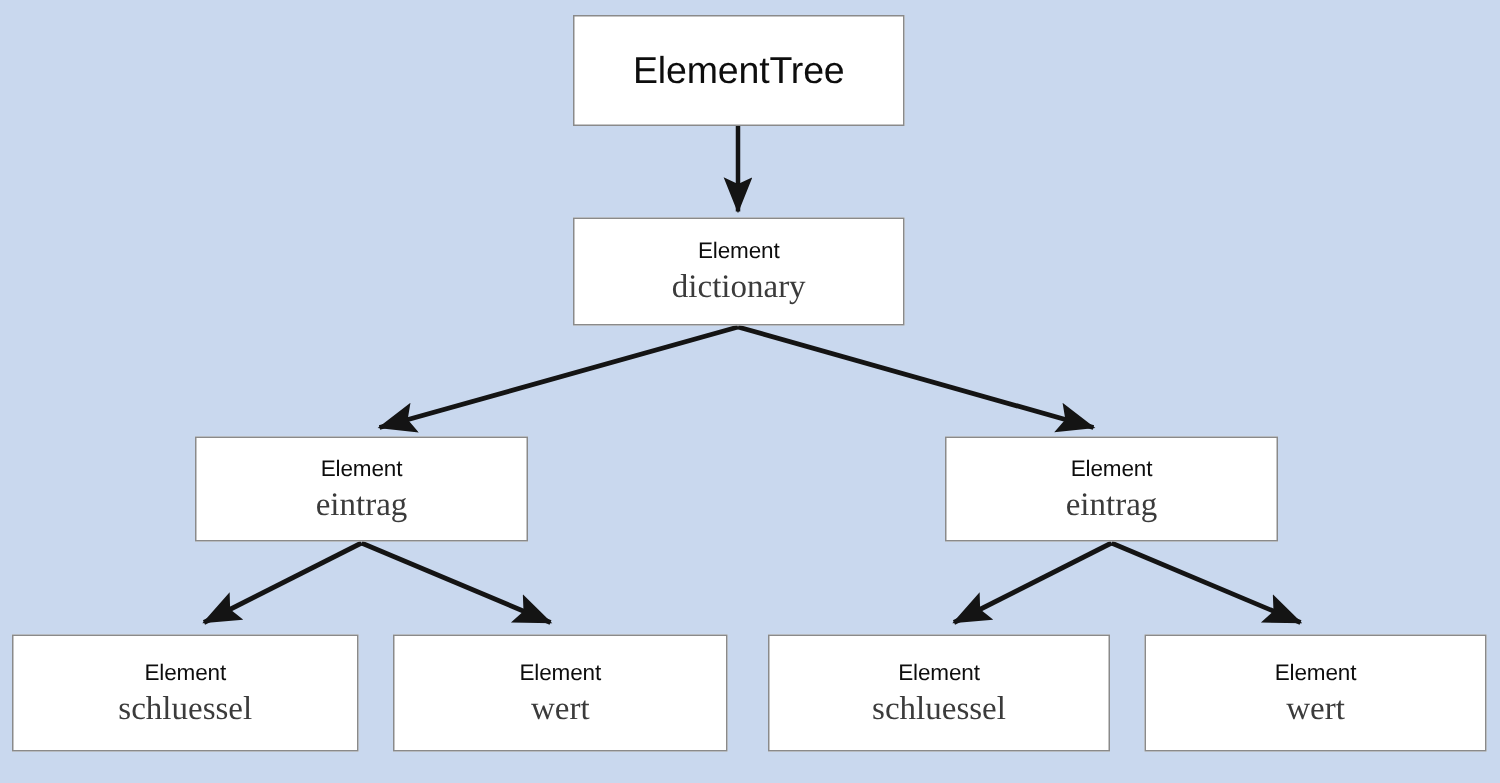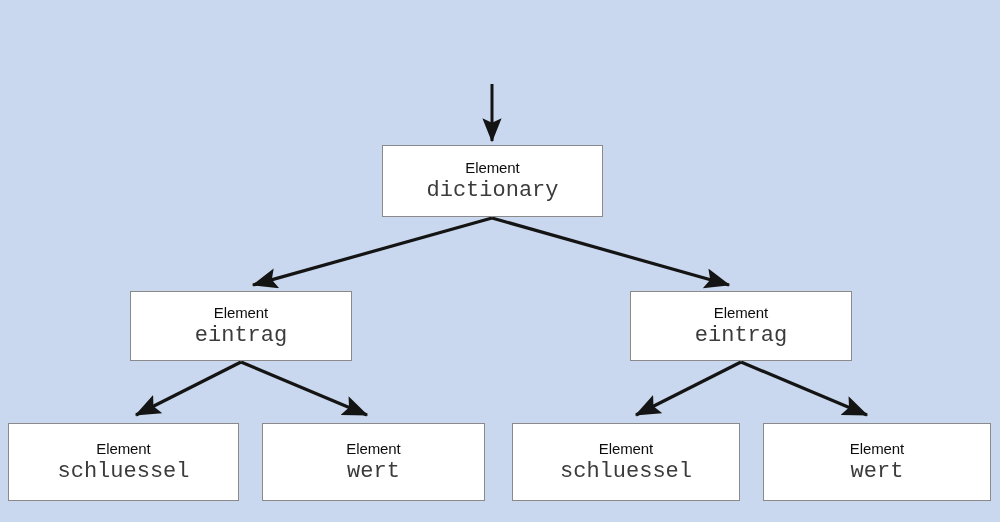--- a/index.html
+++ b/index.html
@@ -39,21 +39,21 @@
     color: #111111;
   }
   .node .tag {
     font-family: "Liberation Sans", sans-serif;
     font-size: 15px;
     font-weight: 400;
     letter-spacing: -0.1px;
     color: #0d0d0d;
   }
   .node .attr {
-    font-family: Liberation Mono, monospace;
+    font-family: Liberation Serif, serif;
     font-size: 22px;
     font-weight: 400;
     color: #3b3b3b;
     margin-top: 3px;
   }
   
   .n-root    { left: 382px; top: 10px;  width: 221px; height: 74px; }
   .n-dict    { left: 382px; top: 145px; width: 221px; height: 72px; }
   .n-e1      { left: 130px; top: 291px; width: 222px; height: 70px; }
   .n-e2      { left: 630px; top: 291px; width: 222px; height: 70px; }
@@ -83,20 +83,23 @@
 
     <line x1="241" y1="362" x2="136" y2="415" stroke="#141414" stroke-width="3.2" marker-end="url(#arrowhead)"></line>
 
     <line x1="241" y1="362" x2="367" y2="415" stroke="#141414" stroke-width="3.2" marker-end="url(#arrowhead)"></line>
 
     <line x1="741" y1="362" x2="636" y2="415" stroke="#141414" stroke-width="3.2" marker-end="url(#arrowhead)"></line>
 
     <line x1="741" y1="362" x2="867" y2="415" stroke="#141414" stroke-width="3.2" marker-end="url(#arrowhead)"></line>
   </svg>
 
+  <div class="node n-root">
+    <span class="tag">ElementTree</span>
+  </div>
 
   <div class="node n-dict">
     <span class="tag">Element</span>
     <span class="attr">dictionary</span>
   </div>
 
   <div class="node n-e1">
     <span class="tag">Element</span>
     <span class="attr">eintrag</span>
   </div>

